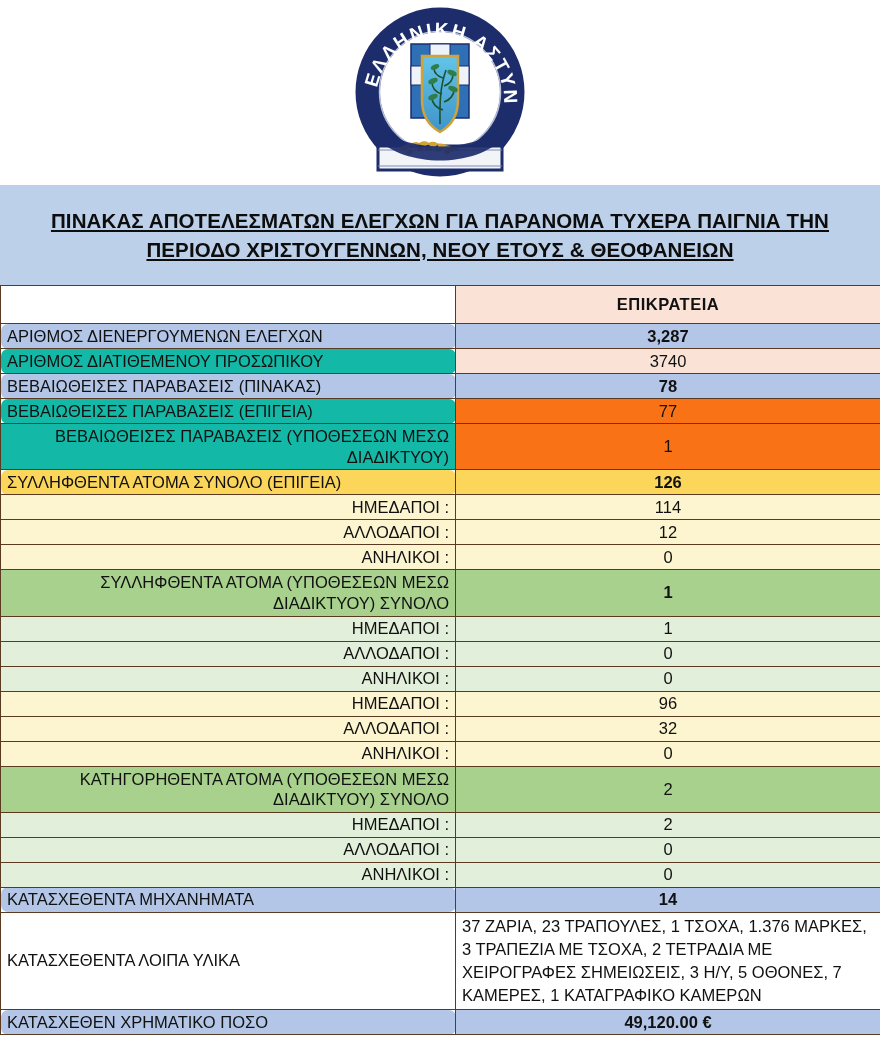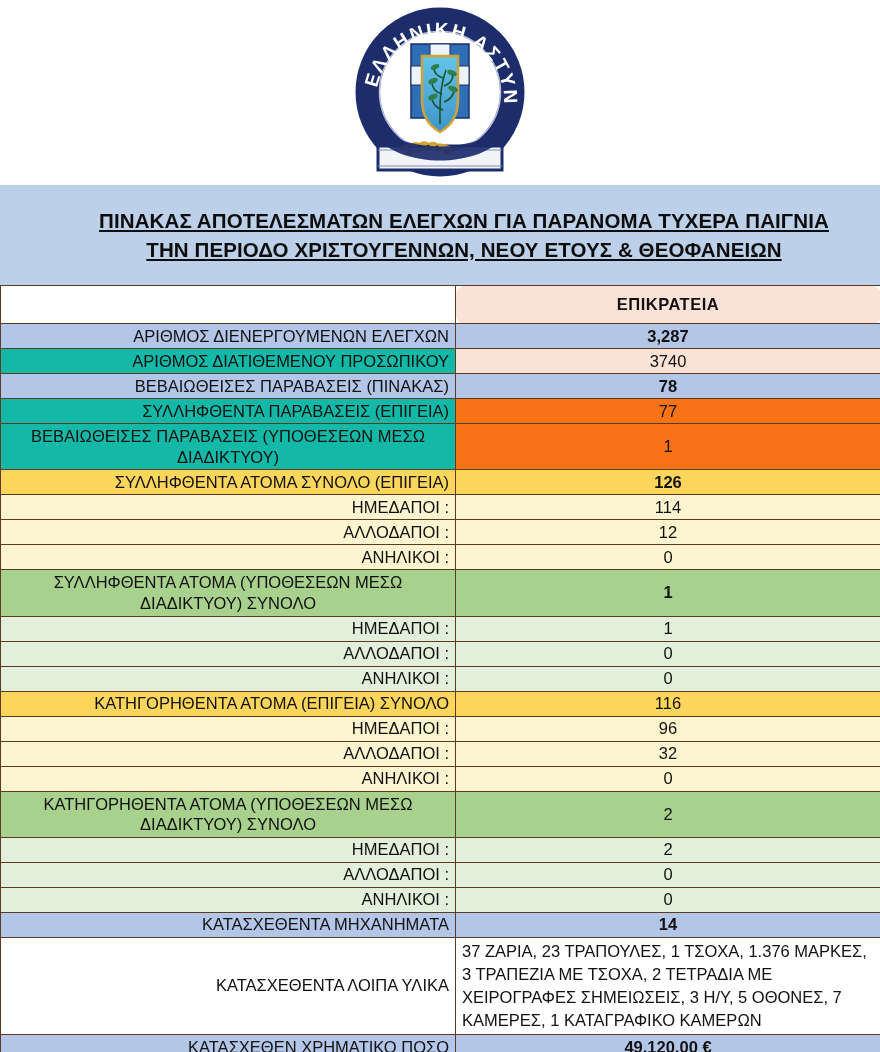--- a/index.html
+++ b/index.html
@@ -27,21 +27,20 @@
 
   
   #title-banner {
     width: 880px;
     height: 100px;
     background: #bdd0e9;
     box-sizing: border-box;
     display: flex;
     align-items: center;
     justify-content: flex-start;
-    padding-left: 48px;
   }
   #title-text {
     font-family: "Liberation Sans", "DejaVu Sans", sans-serif;
     font-size: 20.5px;
     font-weight: bold;
     color: #0d0d0d;
     text-align: center;
     text-decoration: underline;
     line-height: 1.42;
     letter-spacing: 0.1px;
@@ -73,26 +72,25 @@
     background: #ffffff;
     border-top: 1px solid #ffffff;
     border-left: 1px solid #ffffff;
   }
   td.hdr-title {
     background: #fae3d6;
     text-align: center;
     font-size: 24px;
     font-weight: bold;
     letter-spacing: 0.5px;
-    border-radius: 9px;
-  }
-
-  
-  td.lbl       { text-align: right;  }
-  td.lbl-center{ text-align: center; line-height: 1.25; }
+  }
+
+  
+  td.lbl       { text-align: left; border-radius: 7px;  }
+  td.lbl-center{ text-align: right; line-height: 1.25; }
   td.lbl-right { text-align: right; padding-right: 12px; }
   td.val       { text-align: center; }
   td.val-left  { text-align: left; line-height: 1.40; font-size: 15.5px; padding: 5px 8px; }
   td.bold      { font-weight: bold; }
 
   
   .bg-blue       { background: #b4c6e7; }
   .bg-white      { background: #14b8a6; }
   .bg-peach      { background: #fae3d6; }
   .bg-peach-soft { background: #f97316; }
@@ -200,21 +198,21 @@
     </tr>
     <tr class="r-std">
       <td class="lbl bg-white">ΑΡΙΘΜΟΣ ΔΙΑΤΙΘΕΜΕΝΟΥ ΠΡΟΣΩΠΙΚΟΥ</td>
       <td class="val bg-peach">3740</td>
     </tr>
     <tr class="r-std">
       <td class="lbl bg-blue">ΒΕΒΑΙΩΘΕΙΣΕΣ ΠΑΡΑΒΑΣΕΙΣ (ΠΙΝΑΚΑΣ)</td>
       <td class="val bold bg-blue">78</td>
     </tr>
     <tr class="r-std">
-      <td class="lbl bg-white">ΣΥΛΛΗΦΘΕΝΤΑ ΠΑΡΑΒΑΣΕΙΣ (ΕΠΙΓΕΙΑ)</td>
+      <td class="lbl bg-white">ΒΕΒΑΙΩΘΕΙΣΕΣ ΠΑΡΑΒΑΣΕΙΣ (ΕΠΙΓΕΙΑ)</td>
       <td class="val bg-peach-soft">77</td>
     </tr>
     <tr class="r-tall">
       <td class="lbl-center bg-white">ΒΕΒΑΙΩΘΕΙΣΕΣ ΠΑΡΑΒΑΣΕΙΣ (ΥΠΟΘΕΣΕΩΝ ΜΕΣΩ ΔΙΑΔΙΚΤΥΟΥ)</td>
       <td class="val bg-peach-soft">1</td>
     </tr>
 
     <tr class="r-std">
       <td class="lbl bg-gold">ΣΥΛΛΗΦΘΕΝΤΑ ΑΤΟΜΑ ΣΥΝΟΛΟ (ΕΠΙΓΕΙΑ)</td>
       <td class="val bold bg-gold">126</td>
@@ -243,24 +241,20 @@
     <tr class="r-std">
       <td class="lbl-right bg-lightgreen">ΑΛΛΟΔΑΠΟΙ :</td>
       <td class="val bg-lightgreen">0</td>
     </tr>
     <tr class="r-std">
       <td class="lbl-right bg-lightgreen">ΑΝΗΛΙΚΟΙ :</td>
       <td class="val bg-lightgreen">0</td>
     </tr>
 
     <tr class="r-std">
-      <td class="lbl bg-gold">ΚΑΤΗΓΟΡΗΘΕΝΤΑ ΑΤΟΜΑ (ΕΠΙΓΕΙΑ) ΣΥΝΟΛΟ</td>
-      <td class="val bg-gold">116</td>
-    </tr>
-    <tr class="r-std">
       <td class="lbl-right bg-lightyel">ΗΜΕΔΑΠΟΙ :</td>
       <td class="val bg-lightyel">96</td>
     </tr>
     <tr class="r-std">
       <td class="lbl-right bg-lightyel">ΑΛΛΟΔΑΠΟΙ :</td>
       <td class="val bg-lightyel">32</td>
     </tr>
     <tr class="r-std">
       <td class="lbl-right bg-lightyel">ΑΝΗΛΙΚΟΙ :</td>
       <td class="val bg-lightyel">0</td>

